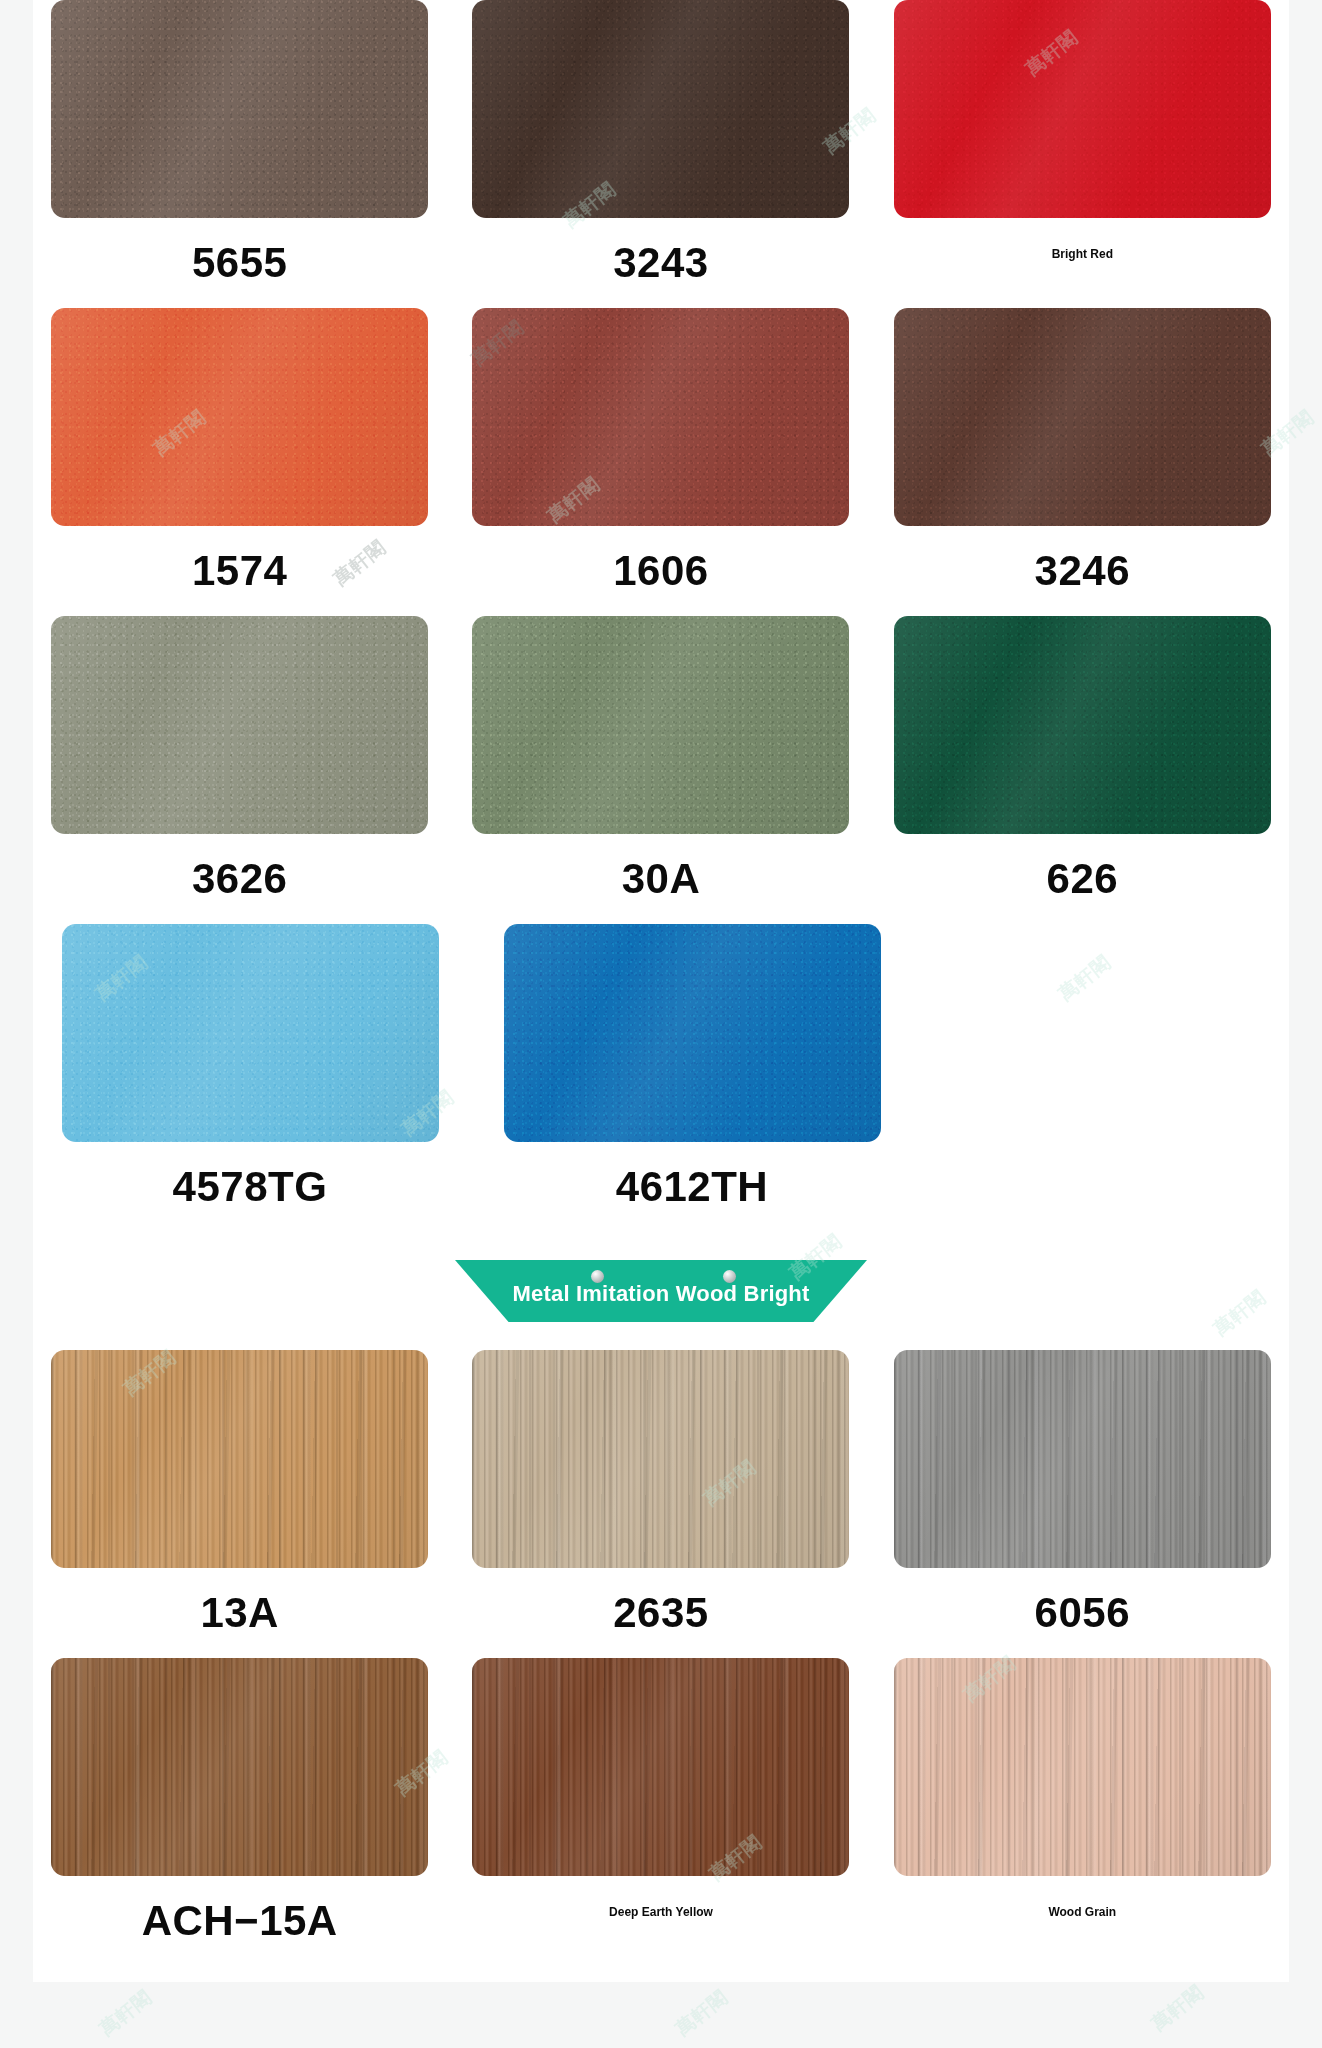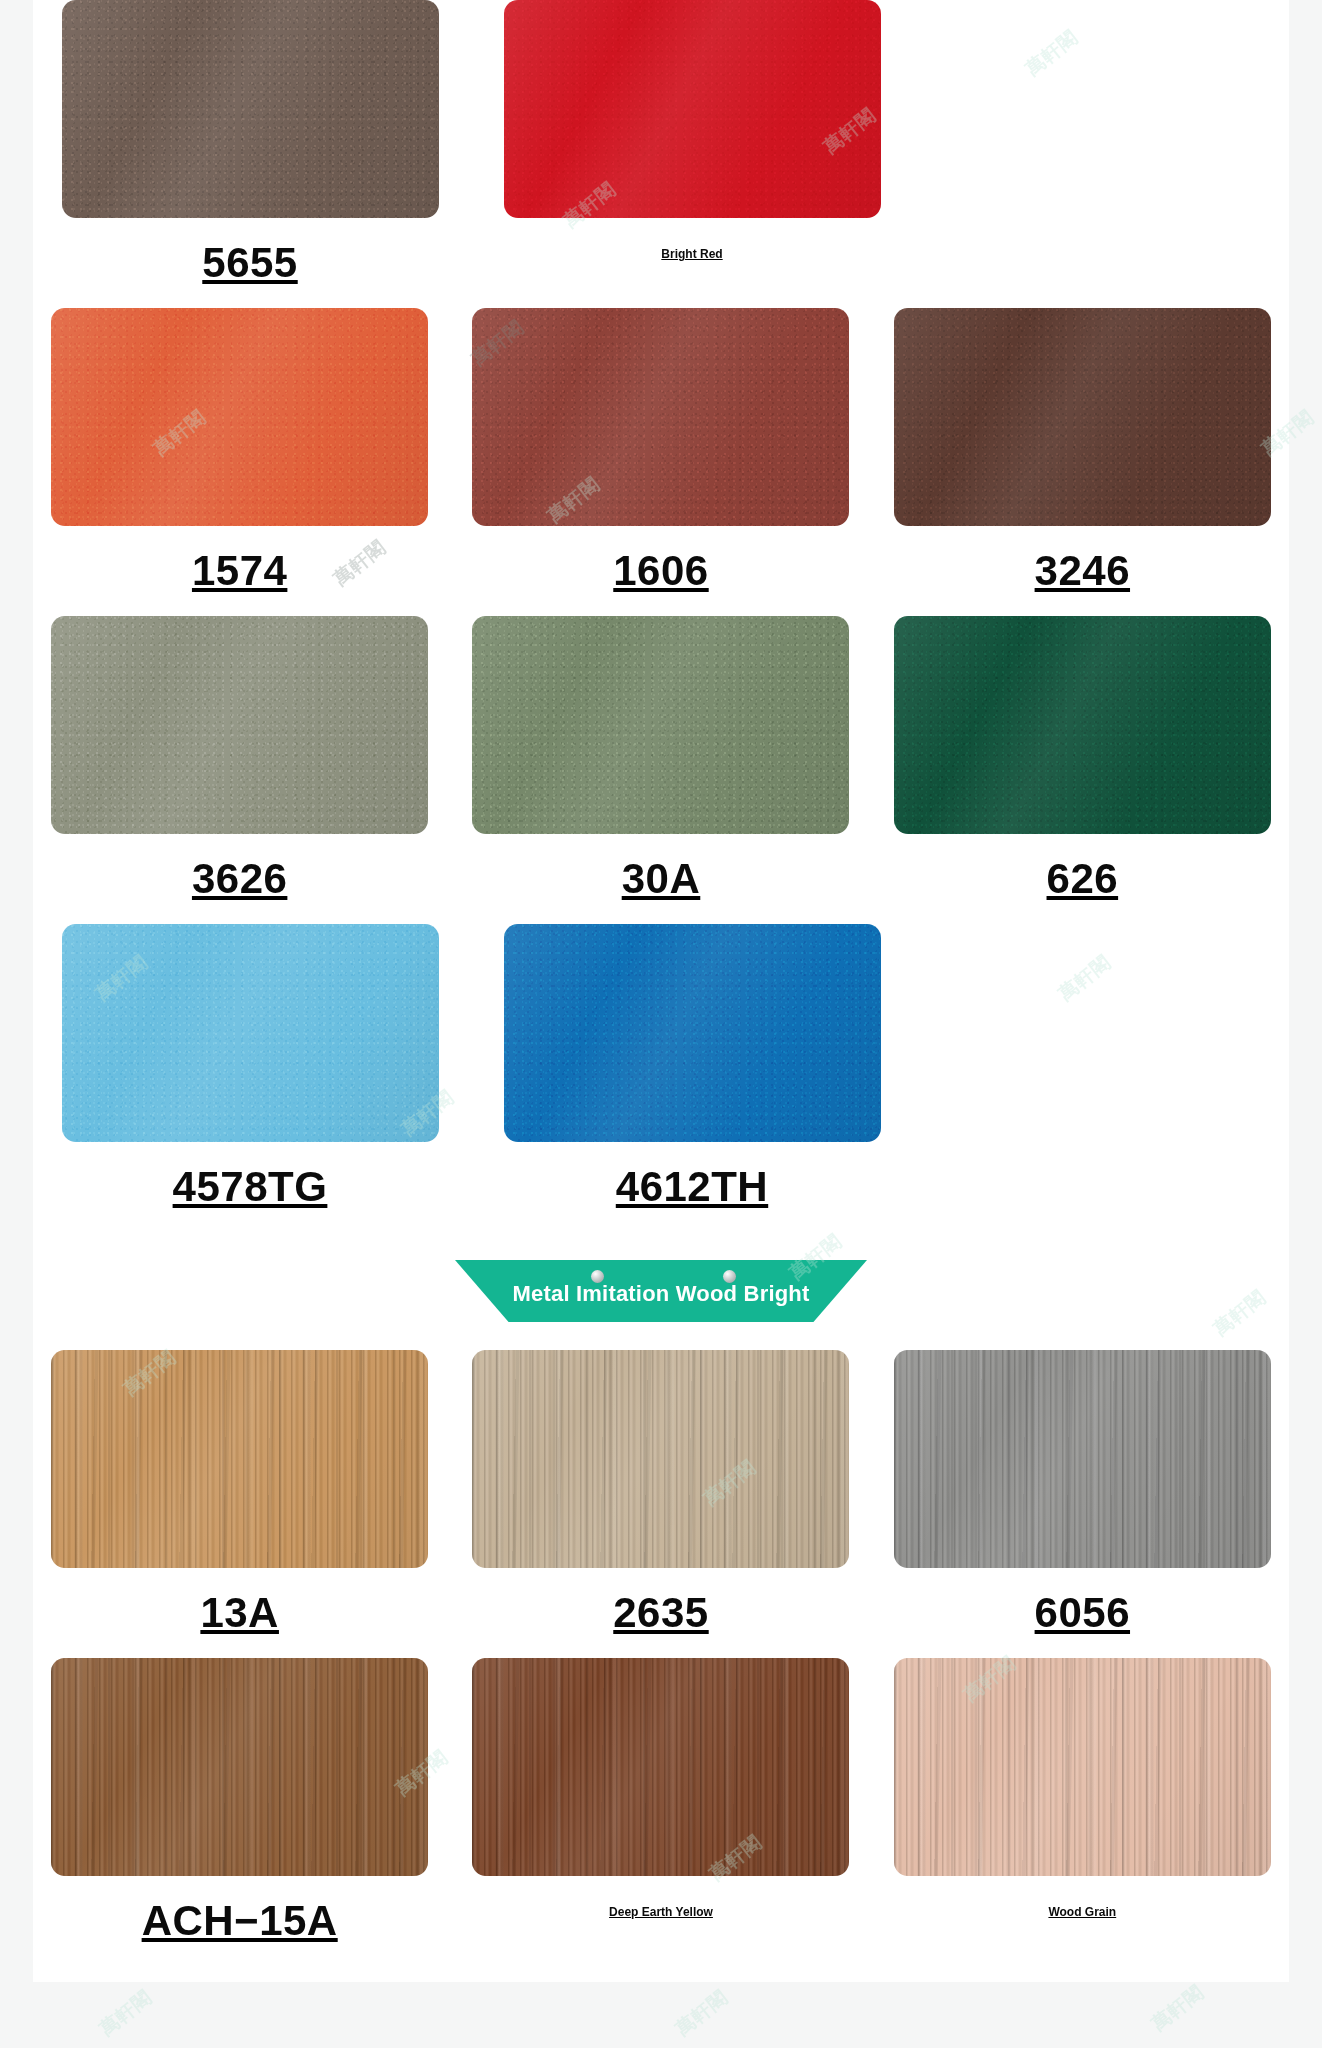--- a/index.html
+++ b/index.html
@@ -34,21 +34,20 @@
   .row {
     display: flex;
     justify-content: flex-start;
   }
   .cell {
     width: 406px;
     margin-right: 36px;
     display: flex;
     flex-direction: column;
     align-items: center;
-    text-decoration: underline;
   }
   .cell:last-child { margin-right: 0; }
 
   .swatch {
     width: 377px;
     height: 218px;
     border-radius: 14px;
     position: relative;
     overflow: hidden;
   }
@@ -184,20 +183,27 @@
 <div id="card">
   <div id="sections-root">
       <div class="grid">
         <div class="row">
           <div class="cell">
             <div class="swatch" style="background: rgb(110, 92, 82);">
               <div class="tex solid"></div>
               <div class="sheen"></div>
             </div>
             <div class="label big">5655</div>
+          </div>
+          <div class="cell">
+            <div class="swatch" style="background: rgb(67, 49, 41);">
+              <div class="tex solid"></div>
+              <div class="sheen"></div>
+            </div>
+            <div class="label big">3243</div>
           </div>
           <div class="cell">
             <div class="swatch" style="background: rgb(207, 20, 32);">
               <div class="tex solid"></div>
               <div class="sheen"></div>
             </div>
             <div class="label small">Bright Red</div>
           </div>
         </div>
         <div class="row">

